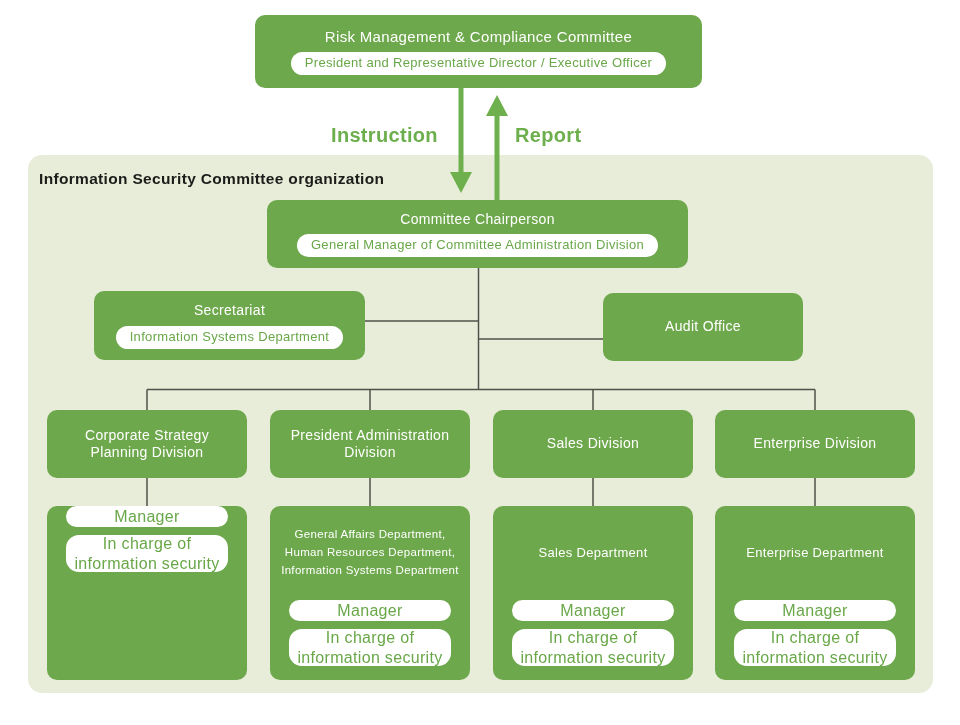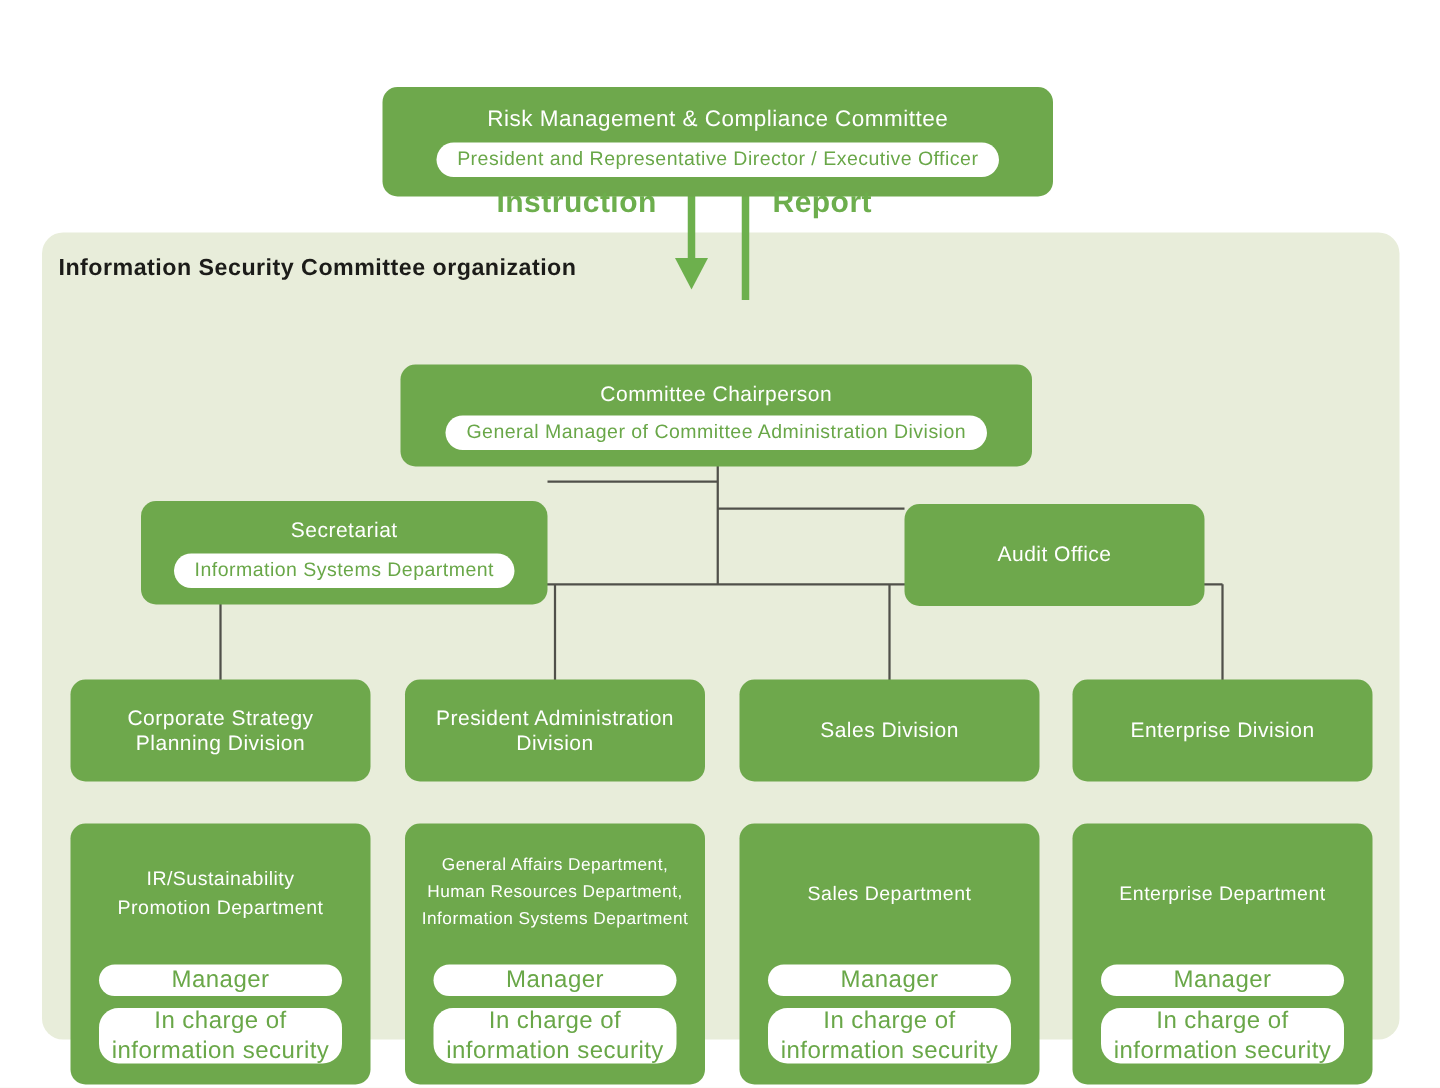--- a/index.html
+++ b/index.html
@@ -49,21 +49,20 @@
     position: absolute;
     background: #6ea84c;
     border-radius: 10px;
     color: #ffffff;
     display: flex;
     flex-direction: column;
     align-items: center;
     justify-content: center;
     z-index: 2;
     text-align: center;
-    margin-top: 43px;
   }
   .box-title { font-size: 14px; line-height: 1.25; }
   .box-title.lg { font-size: 15px; }
   .pill {
     background: #ffffff;
     color: #69a748;
     border-radius: 14px;
     font-size: 13px;
     padding: 4px 14px;
     margin-top: 6px;
@@ -170,23 +169,20 @@
     <div class="box-title">President Administration Division</div>
   </div>
   <div class="box division-box c2">
     <div class="box-title">Sales Division</div>
   </div>
   <div class="box division-box c3">
     <div class="box-title">Enterprise Division</div>
   </div>
 
   <div class="box dept-box c0">
-    <div class="dept-name-area">
-      <div class="dept-name dept-name--narrow">IR/Sustainability Promotion Department</div>
-    </div>
     <div class="mini-pill manager-pill">Manager</div>
     <div class="mini-pill security-pill">In charge of information security</div>
   </div>
 
   <div class="box dept-box c1">
     <div class="dept-name-area">
       <div class="dept-name dept-name--small">General Affairs Department, Human Resources Department, Information Systems Department</div>
     </div>
     <div class="mini-pill manager-pill">Manager</div>
     <div class="mini-pill security-pill">In charge of information security</div>

